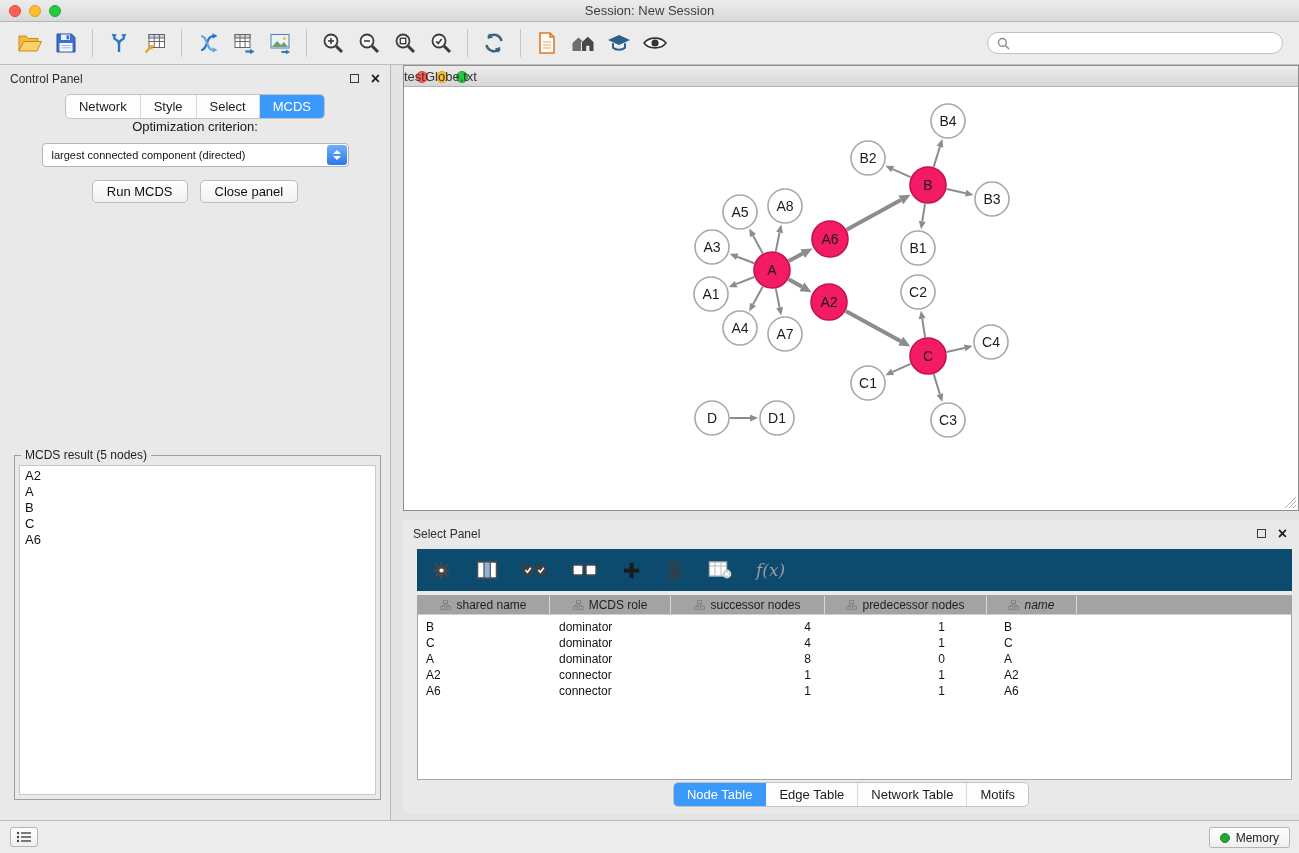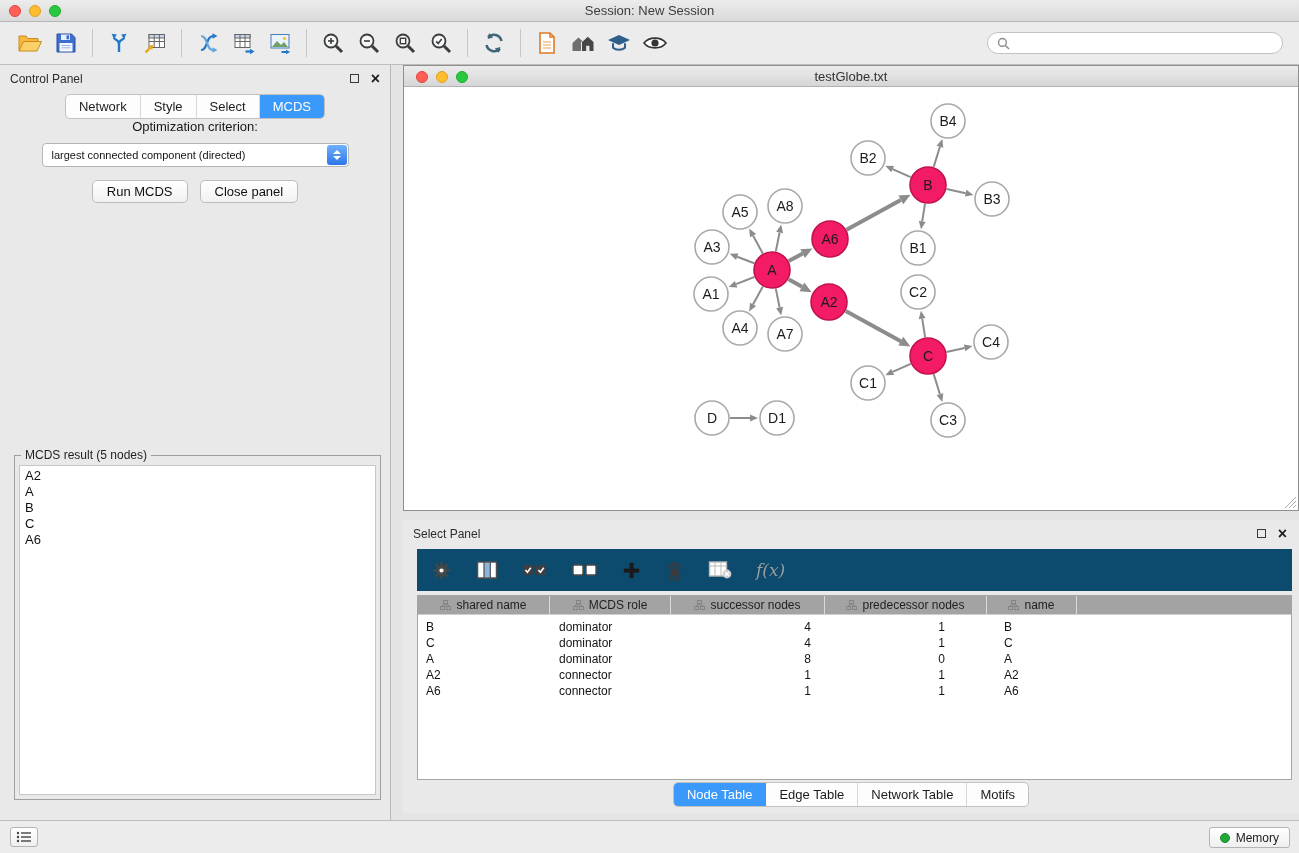--- a/index.html
+++ b/index.html
@@ -74,21 +74,21 @@
     padding:0 4px; font-size:12px; color:#1f1f1f; }
   .result-list { position:absolute; left:4px; right:4px; top:9px; bottom:4px;
     background:#fff; border:1px solid #c7c7c7; overflow:auto; padding:2px 5px; }
   .result-item { font-size:13px; color:#111; line-height:16px; }
   
   .net-window { position:absolute; left:403px; top:65px; width:896px; height:446px;
     background:#fff; border:1px solid #8f8f8f; }
   .net-titlebar { position:absolute; top:0; left:0; right:0; height:21px;
     background:linear-gradient(#ececec,#d6d6d6); border-bottom:1px solid #b2b2b2; }
   .net-titlebar .lights { top:4.5px; left:12px; }
-  .net-title { position:absolute; left:0; right:0; top:3px; text-align:center;
+  .net-title { position:absolute; left:0; right:0; top:3px; 
     font-size:13px; color:#333; }
   .net-body { position:absolute; top:21px; left:0; right:0; bottom:0; background:#fff; }
   .net-body svg.graph { display:block; width:100%; height:100%; }
   .resize-grip { position:absolute; right:1px; bottom:1px; }
   
   .table-panel { position:absolute; left:403px; top:520px; width:896px; height:293px;
     background:#e9e9e9; }
   .table-toolbar { position:absolute; left:14px; right:7px; top:29px; height:42px;
     background:#0c4a6e; display:flex; align-items:center; gap:24px; padding-left:14px; }
   .ttb-btn { display:flex; align-items:center; justify-content:center; cursor:default; }
@@ -96,21 +96,21 @@
     font-size:17px; color:#9c9c9c; }
   .data-table { position:absolute; left:14px; right:7px; top:75px; bottom:33px;
     background:#fff; border:1px solid #a5a5a5; overflow:hidden; }
   .thead { height:19px; background:#a3a3a3; border-bottom:1px solid #cfcfcf; display:flex; }
   .th { display:flex; align-items:center; justify-content:center; gap:5px;
     font-size:12px; color:#1f1f1f; border-right:1px solid #d9d9d9; height:100%; cursor:default; }
   .tbody { padding-top:4px; }
   .trow { display:flex; height:16px; line-height:16px; }
   .td { font-size:12px; color:#131313; white-space:nowrap; overflow:hidden; }
   .w0 { width:132px; } .w1 { width:121px; } .w2 { width:154px; }
-  .w3 { width:162px; } .w4 { width:90px; }
+  .w3 { width:162px; } .w4 { width:90px;font-style:italic; }
   .c0 { width:132px; padding-left:8px; }
   .c1 { width:121px; padding-left:9px; }
   .c2 { width:154px; text-align:right; padding-right:14px; }
   .c3 { width:162px; text-align:right; padding-right:42px; }
   .c4 { width:90px; padding-left:17px; }
   .table-tabs { position:absolute; left:0; right:0; bottom:6px;
     display:flex; justify-content:center; }
   
   .statusbar { position:absolute; left:0; right:0; bottom:0; height:33px;
     background:#ececec; border-top:1px solid #bdbdbd; }

